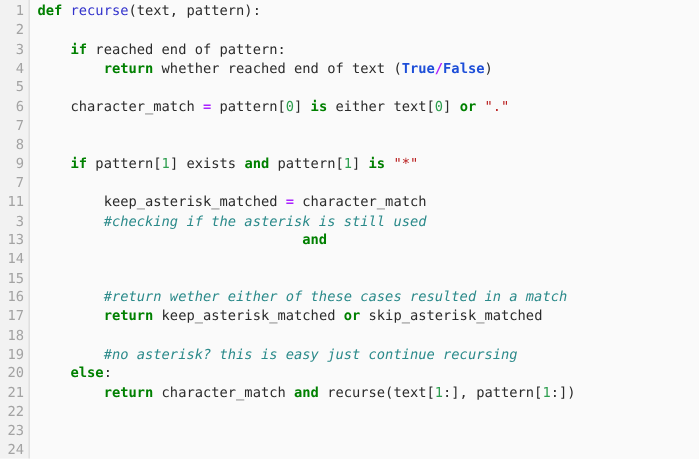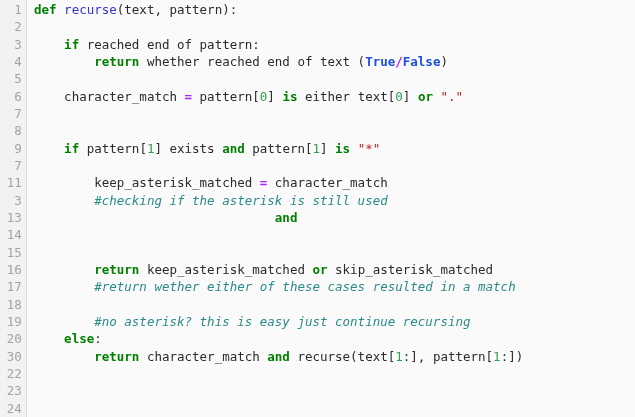--- a/index.html
+++ b/index.html
@@ -97,21 +97,21 @@
       <div class="gutter-line">11</div>
       <div class="gutter-line">3</div>
       <div class="gutter-line">13</div>
       <div class="gutter-line">14</div>
       <div class="gutter-line">15</div>
       <div class="gutter-line">16</div>
       <div class="gutter-line">17</div>
       <div class="gutter-line">18</div>
       <div class="gutter-line">19</div>
       <div class="gutter-line">20</div>
-      <div class="gutter-line">30</div>
+      <div class="gutter-line">21</div>
       <div class="gutter-line">22</div>
       <div class="gutter-line">23</div>
       <div class="gutter-line">24</div>
     </div>
 
   <div id="code-area">
       <div class="code-line"><span class="tok-k">def</span><span class="tok-p"> </span><span class="tok-nf">recurse</span><span class="tok-p">(text, pattern):</span></div>
       <div class="code-line">&nbsp;</div>
       <div class="code-line"><span class="tok-p">    </span><span class="tok-k">if</span><span class="tok-n"> reached end of pattern:</span></div>
       <div class="code-line"><span class="tok-p">        </span><span class="tok-k">return</span><span class="tok-n"> whether reached end of text (</span><span class="tok-kc">True</span><span class="tok-o">/</span><span class="tok-kc">False</span><span class="tok-p">)</span></div>
@@ -119,21 +119,21 @@
       <div class="code-line"><span class="tok-n">    character_match </span><span class="tok-o">=</span><span class="tok-n"> pattern[</span><span class="tok-m">0</span><span class="tok-n">] </span><span class="tok-k">is</span><span class="tok-n"> either text[</span><span class="tok-m">0</span><span class="tok-n">] </span><span class="tok-k">or</span><span class="tok-n"> </span><span class="tok-s">"."</span></div>
       <div class="code-line">&nbsp;</div>
       <div class="code-line"><span class="tok-p">    </span></div>
       <div class="code-line"><span class="tok-p">    </span><span class="tok-k">if</span><span class="tok-n"> pattern[</span><span class="tok-m">1</span><span class="tok-n">] exists </span><span class="tok-k">and</span><span class="tok-n"> pattern[</span><span class="tok-m">1</span><span class="tok-n">] </span><span class="tok-k">is</span><span class="tok-n"> </span><span class="tok-s">"*"</span></div>
       <div class="code-line">&nbsp;</div>
       <div class="code-line"><span class="tok-n">        keep_asterisk_matched </span><span class="tok-o">=</span><span class="tok-n"> character_match</span></div>
       <div class="code-line"><span class="tok-p">        </span><span class="tok-c">#checking if the asterisk is still used</span></div>
       <div class="code-line"><span class="tok-p">                                </span><span class="tok-k">and</span></div>
       <div class="code-line">&nbsp;</div>
       <div class="code-line">&nbsp;</div>
+      <div class="code-line"><span class="tok-p">        </span><span class="tok-c">#return wether either of these cases resulted in a match</span></div>
       <div class="code-line"><span class="tok-p">        </span><span class="tok-k">return</span><span class="tok-n"> keep_asterisk_matched </span><span class="tok-k">or</span><span class="tok-n"> skip_asterisk_matched</span></div>
-      <div class="code-line"><span class="tok-p">        </span><span class="tok-c">#return wether either of these cases resulted in a match</span></div>
       <div class="code-line">&nbsp;</div>
       <div class="code-line"><span class="tok-p">        </span><span class="tok-c">#no asterisk? this is easy just continue recursing</span></div>
       <div class="code-line"><span class="tok-p">    </span><span class="tok-k">else</span><span class="tok-p">:</span></div>
       <div class="code-line"><span class="tok-p">        </span><span class="tok-k">return</span><span class="tok-n"> character_match </span><span class="tok-k">and</span><span class="tok-n"> recurse(text[</span><span class="tok-m">1</span><span class="tok-n">:], pattern[</span><span class="tok-m">1</span><span class="tok-n">:])</span></div>
     </div>
 
 </div>
 
 </body></html>

